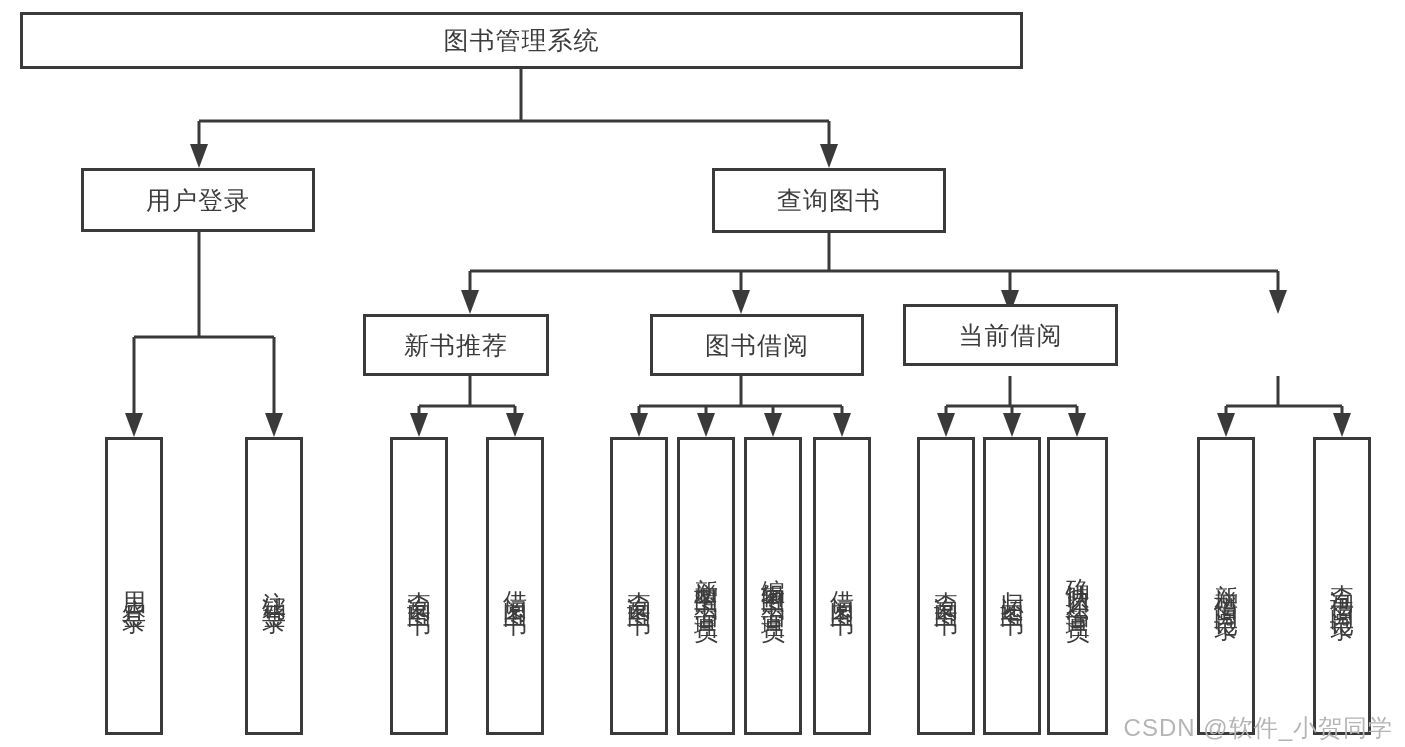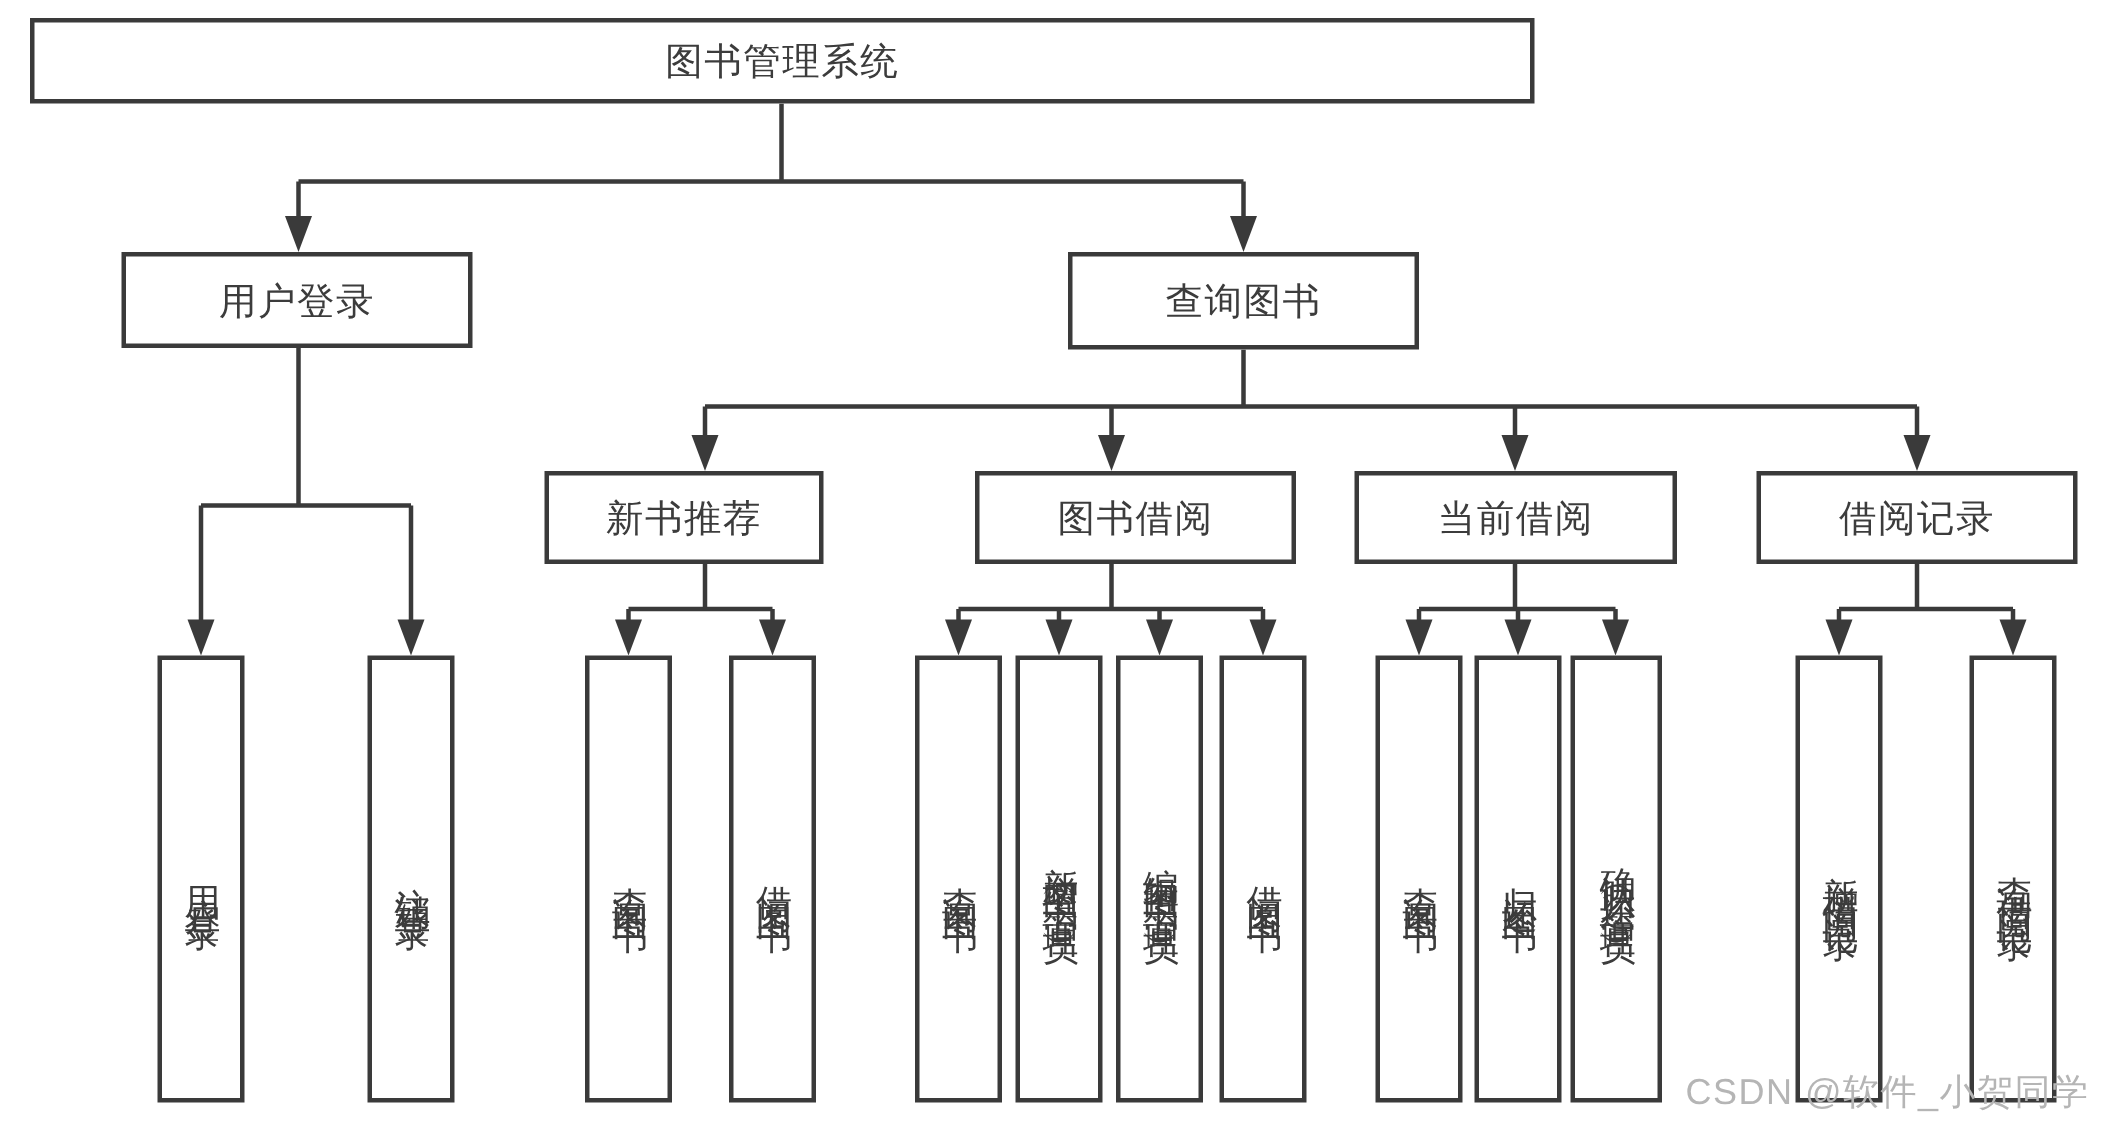--- a/index.html
+++ b/index.html
@@ -87,25 +87,22 @@
   <div class="node" style="left:712px;top:168px;width:234px;height:65px">
     <span>查询图书</span>
   </div>
 
   <div class="node" style="left:363px;top:314px;width:186px;height:62px">
     <span>新书推荐</span>
   </div>
   <div class="node" style="left:650px;top:314px;width:214px;height:62px">
     <span>图书借阅</span>
   </div>
-  <div class="node" style="left:903px;top:314px;width:215px;height:62px">
+  <div class="node" style="left:903px;top:304px;width:215px;height:62px">
     <span>当前借阅</span>
-  </div>
-  <div class="node" style="left:1171px;top:314px;width:214px;height:62px">
-    <span>借阅记录</span>
   </div>
 
   <div class="leaf" style="left:105px">
     <span>用户登录</span>
   </div>
   <div class="leaf" style="left:245px">
     <span>注销登录</span>
   </div>
 
   <div class="leaf" style="left:390px">

